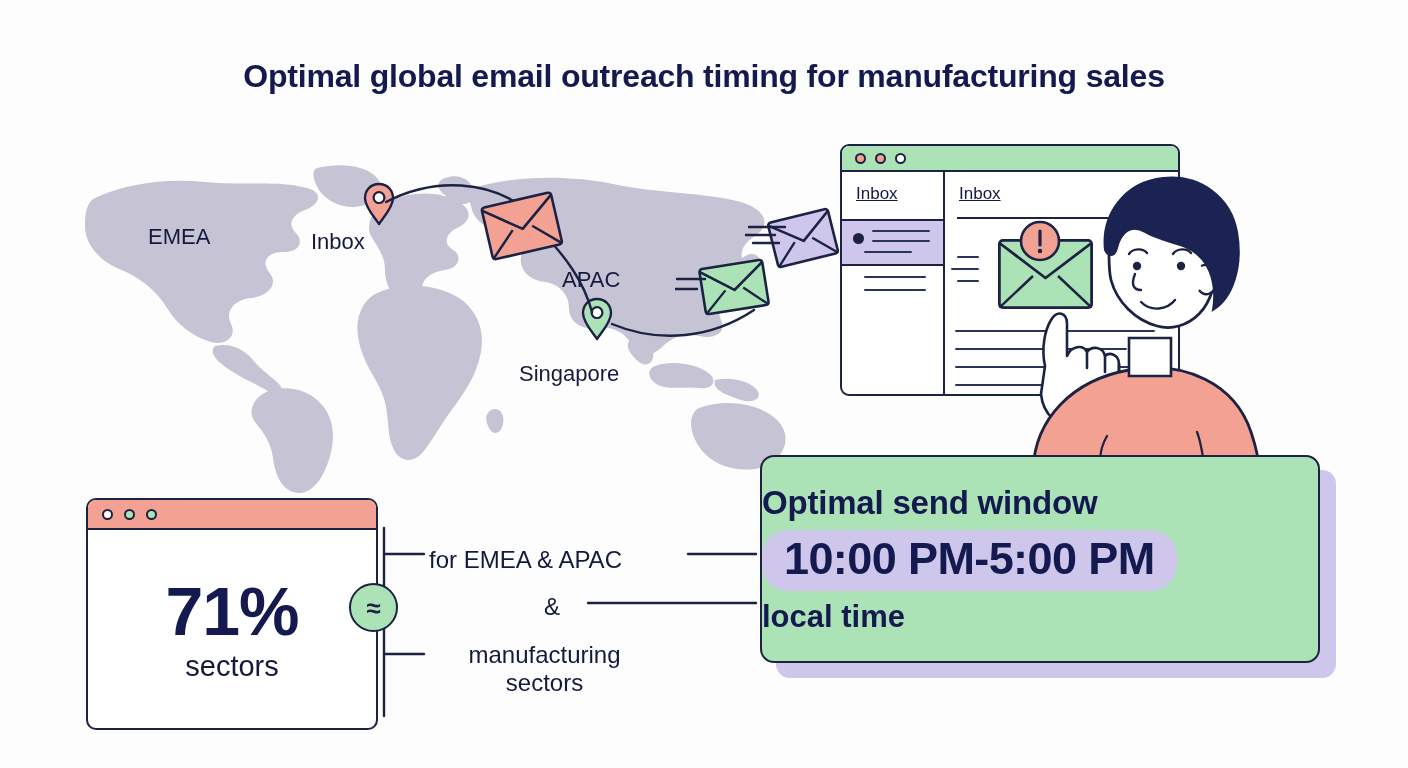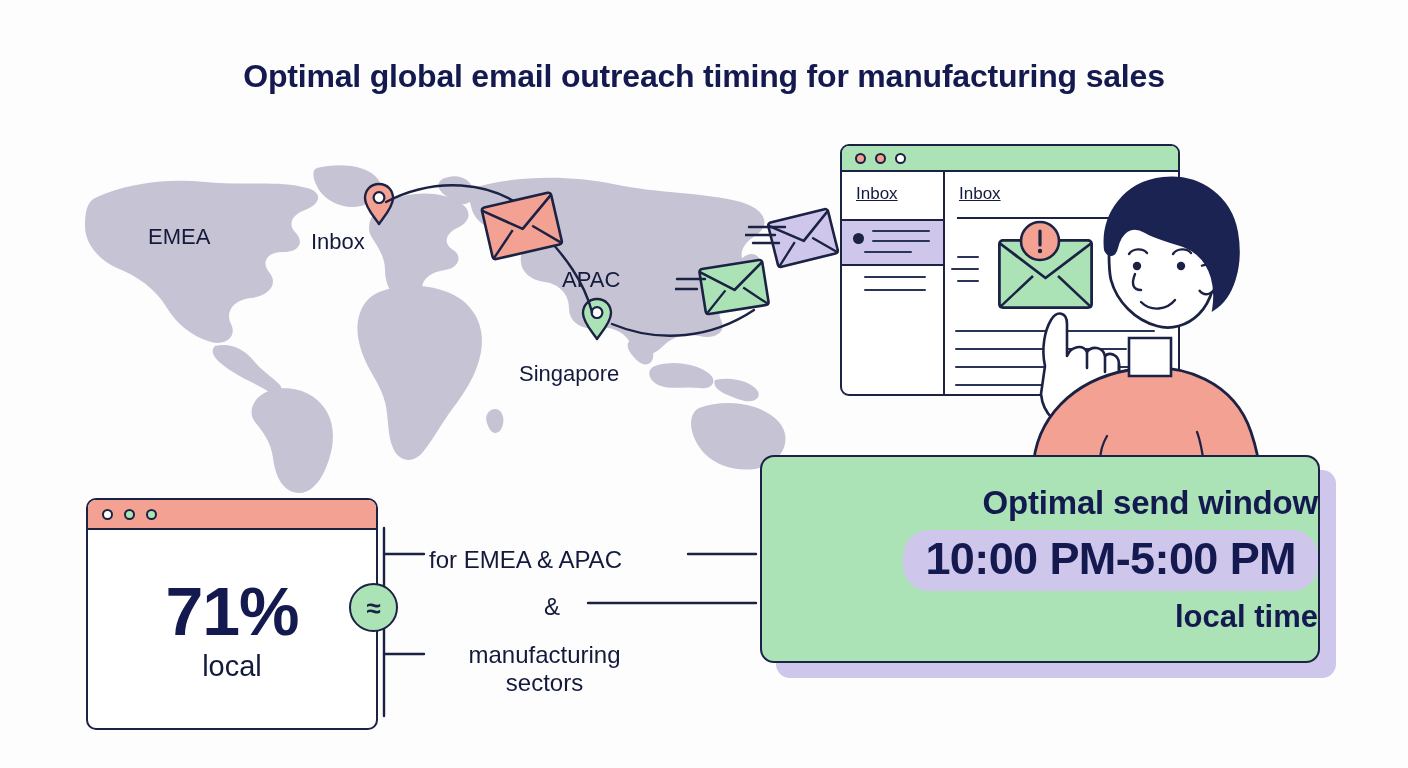--- a/index.html
+++ b/index.html
@@ -109,21 +109,21 @@
   .ct-3{left:432px;top:641px;white-space:normal;width:225px;line-height:1.18;}
 
   
   .panel-shadow{
     position:absolute;left:776px;top:470px;width:560px;height:208px;
     background:#CFC6EC;border-radius:14px;
   }
   .panel{
     position:absolute;left:760px;top:455px;width:560px;height:208px;
     background:#ACE3B6;border:2.5px solid #1b2244;border-radius:14px;
-    display:flex;flex-direction:column;align-items:flex-end;justify-content:center;
+    display:flex;flex-direction:column;align-items:flex-start;justify-content:center;
     box-sizing:border-box;
   }
   .panel-title{font-size:33px;font-weight:700;color:#141a4f;letter-spacing:-0.2px;}
   .panel-time-wrap{
     margin-top:8px;background:#CFC6EC;border-radius:26px;
     padding:3px 22px 6px 22px;
   }
   .panel-time{font-size:45px;font-weight:700;color:#141a4f;letter-spacing:-0.6px;white-space:nowrap;}
   .panel-foot{margin-top:8px;font-size:31px;font-weight:700;color:#141a4f;}
 </style>
@@ -341,21 +341,21 @@
 
   <div class="statcard">
     <div class="statbar">
       <span class="dot hollow"></span>
       <span class="dot green"></span>
       <span class="dot green"></span>
     </div>
     <div class="statbody">
       <div class="bignum">71%</div>
       <div class="statsub">
-        <div>local</div>
+        <div>sectors</div>
       </div>
     </div>
   </div>
 
   <div class="connectors">
     <svg viewBox="0 0 400 200" xmlns="http://www.w3.org/2000/svg" fill="none" stroke="#1b2244" stroke-width="2.4" stroke-linecap="round">
 
       <path d="M14 8 L14 196"></path>
 
       <path d="M14 34 L54 34"></path>

